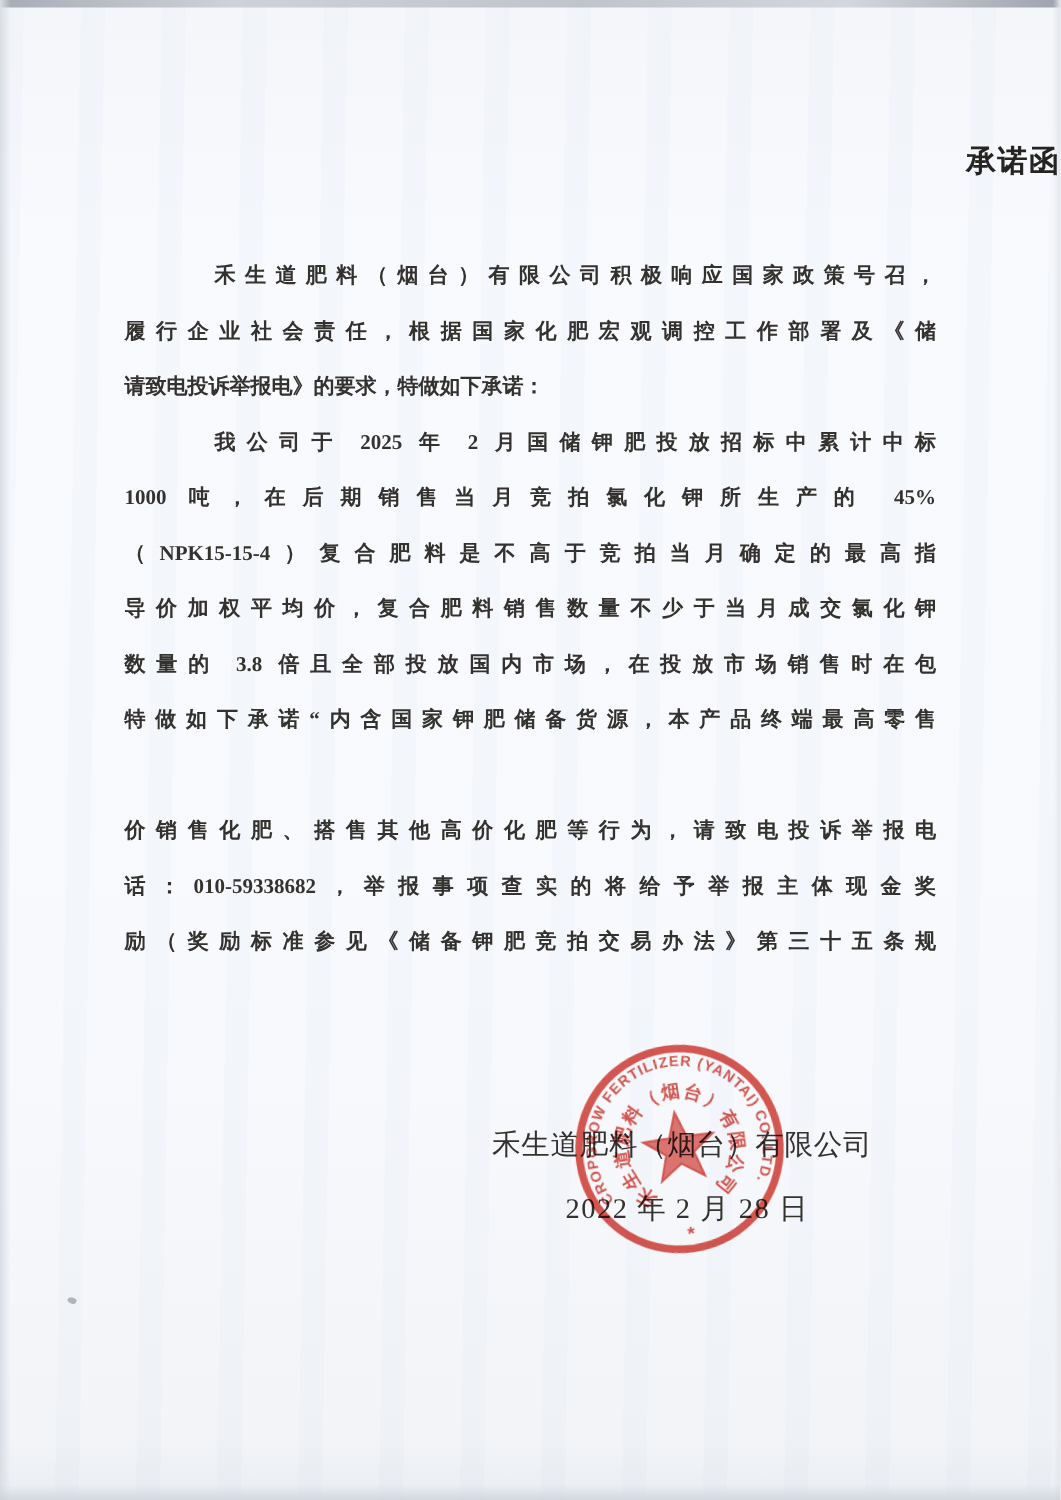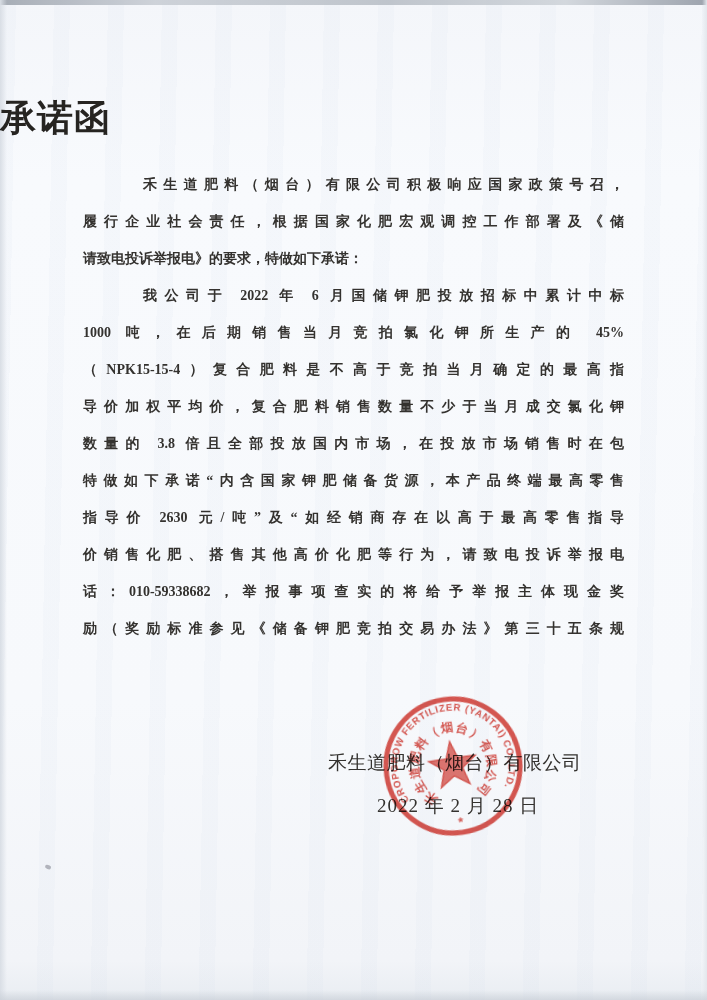--- a/index.html
+++ b/index.html
@@ -23,21 +23,21 @@
     background:linear-gradient(to bottom,rgba(190,197,205,0),#c9cfd7);opacity:.7;}
   .edge-left{position:absolute;left:0;top:0;width:7px;height:1000px;
     background:linear-gradient(to right,#d9dee5,rgba(220,225,232,0));}
   .edge-right{position:absolute;right:0;top:0;width:5px;height:1000px;
     background:linear-gradient(to left,#e3e7ec,rgba(230,234,240,0));}
   .speck{position:absolute;left:45px;top:865px;width:6px;height:4px;border-radius:60% 40% 50% 50%;
     background:rgba(75,80,92,.38);transform:rotate(24deg);}
 
   .doc-title{
     position:absolute;top:94px;left:0;width:707px;
-    text-align:left;font-size:36px;font-weight:bold;color:#262421;
+    text-align:right;font-size:20px;font-weight:bold;color:#262421;
     letter-spacing:1px;
   }
   .line{
     position:absolute;left:83px;width:541px;height:37px;line-height:37px;
     font-size:14px;color:#34322f;
     text-align:justify;text-align-last:left;
     white-space:nowrap;
     font-weight:bold;
   }
   .line.j{text-align-last:justify;white-space:normal;}
@@ -72,27 +72,26 @@
   <div class="edge-left"></div>
   <div class="edge-right"></div>
   <div class="edge-bottom"></div>
   <div class="speck"></div>
 
   <div class="doc-title">承诺函</div>
 
   <div class="line j ind" style="top:166px">禾生道肥料（烟台）有限公司积极响应国家政策号召，</div>
   <div class="line j" style="top:203px">履行企业社会责任，根据国家化肥宏观调控工作部署及《储</div>
   <div class="line" style="top:240px">请致电投诉举报电》的要求，特做如下承诺：</div>
-  <div class="line j ind" style="top:277px">我公司于 2022 年 6 月国储钾肥投放招标中累计中标</div>
+  <div class="line j ind" style="top:277px">我公司于 2025 年 2 月国储钾肥投放招标中累计中标</div>
   <div class="line j" style="top:314px">1000 吨，在后期销售当月竞拍氯化钾所生产的 45%</div>
   <div class="line j" style="top:351px">（NPK15-15-4）复合肥料是不高于竞拍当月确定的最高指</div>
   <div class="line j" style="top:388px">导价加权平均价，复合肥料销售数量不少于当月成交氯化钾</div>
   <div class="line j" style="top:425px">数量的 3.8 倍且全部投放国内市场，在投放市场销售时在包</div>
   <div class="line j" style="top:462px">特做如下承诺“内含国家钾肥储备货源，本产品终端最高零售</div>
-  <div class="line j" style="top:499px">指导价 2630 元/吨”及“如经销商存在以高于最高零售指导</div>
   <div class="line j" style="top:536px">价销售化肥、搭售其他高价化肥等行为，请致电投诉举报电</div>
   <div class="line j" style="top:573px">话：010-59338682，举报事项查实的将给予举报主体现金奖</div>
   <div class="line j" style="top:610px">励（奖励标准参见《储备钾肥竞拍交易办法》第三十五条规</div>
 
   <div class="sig-company">禾生道肥料（烟台）有限公司</div>
   <div class="sig-date">2022 年 2 月 28 日</div>
 
   <svg class="seal" viewBox="0 0 200 200" aria-hidden="true">
     <circle cx="100" cy="100" r="93" fill="none" stroke="currentColor" stroke-width="7"></circle>
     <path id="sealRingPath" d="M 33.3,138.5 A 77,77 0 1,1 166.7,138.5" fill="none"></path>

